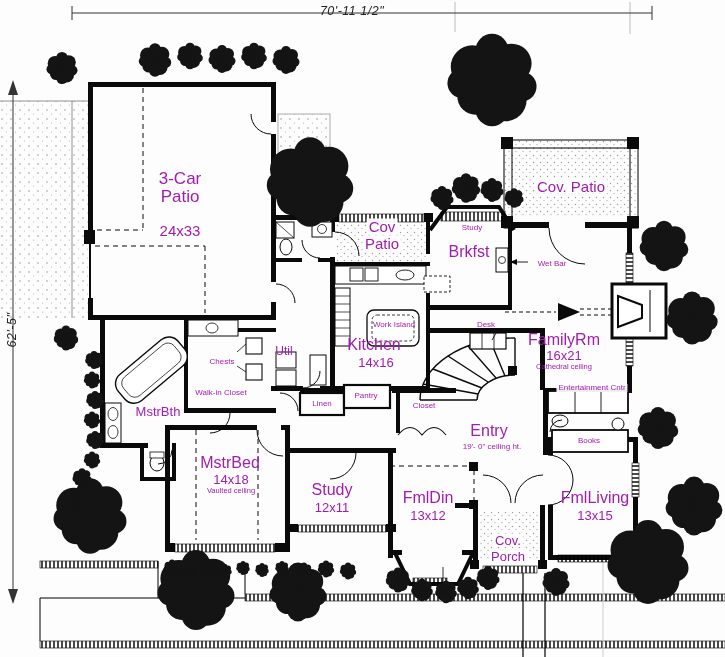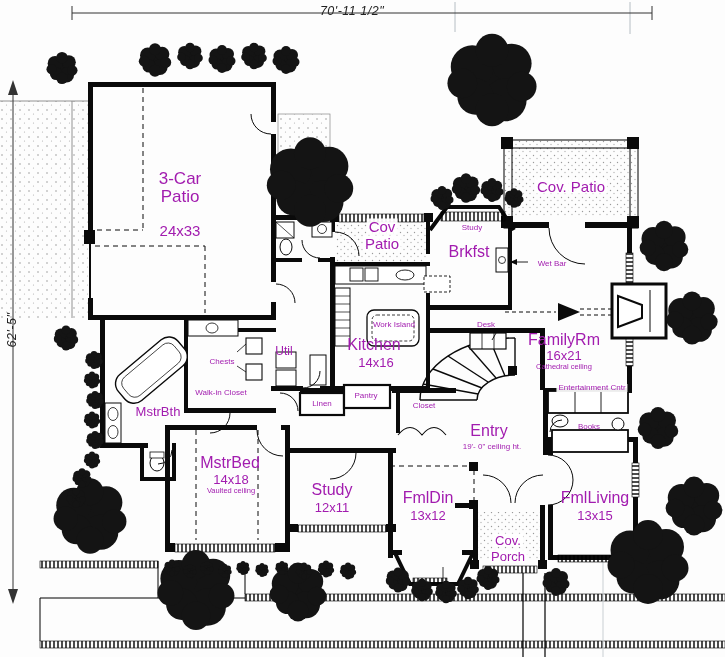--- a/index.html
+++ b/index.html
@@ -403,21 +403,21 @@
 <div class="lbl s7" style="left:231px;top:491px">Vaulted ceiling</div>
 
 <div class="lbl s16" style="left:332px;top:490px">Study</div>
 <div class="lbl s14" style="left:332px;top:507px">12x11</div>
 
 <div class="lbl s16" style="left:489px;top:431px">Entry</div>
 <div class="lbl s8" style="left:492px;top:447px">19'- 0" ceiling ht.</div>
 <div class="lbl s8" style="left:424px;top:406px">Closet</div>
 <div class="lbl s8" style="left:322px;top:404px">Linen</div>
 <div class="lbl s8" style="left:366px;top:396px">Pantry</div>
-<div class="lbl s8" style="left:589px;top:427px">Books</div>
+<div class="lbl s8" style="left:589px;top:441px">Books</div>
 
 <div class="lbl s16" style="left:428px;top:498px">FmlDin</div>
 <div class="lbl s14" style="left:428px;top:515px">13x12</div>
 
 <div class="lbl s16" style="left:595px;top:498px">FmlLiving</div>
 <div class="lbl s14" style="left:595px;top:515px">13x15</div>
 
 <div class="lbl s14 plate" style="left:508px;top:540px">Cov.</div>
 <div class="lbl s14 plate" style="left:508px;top:556px">Porch</div>
 </div>

